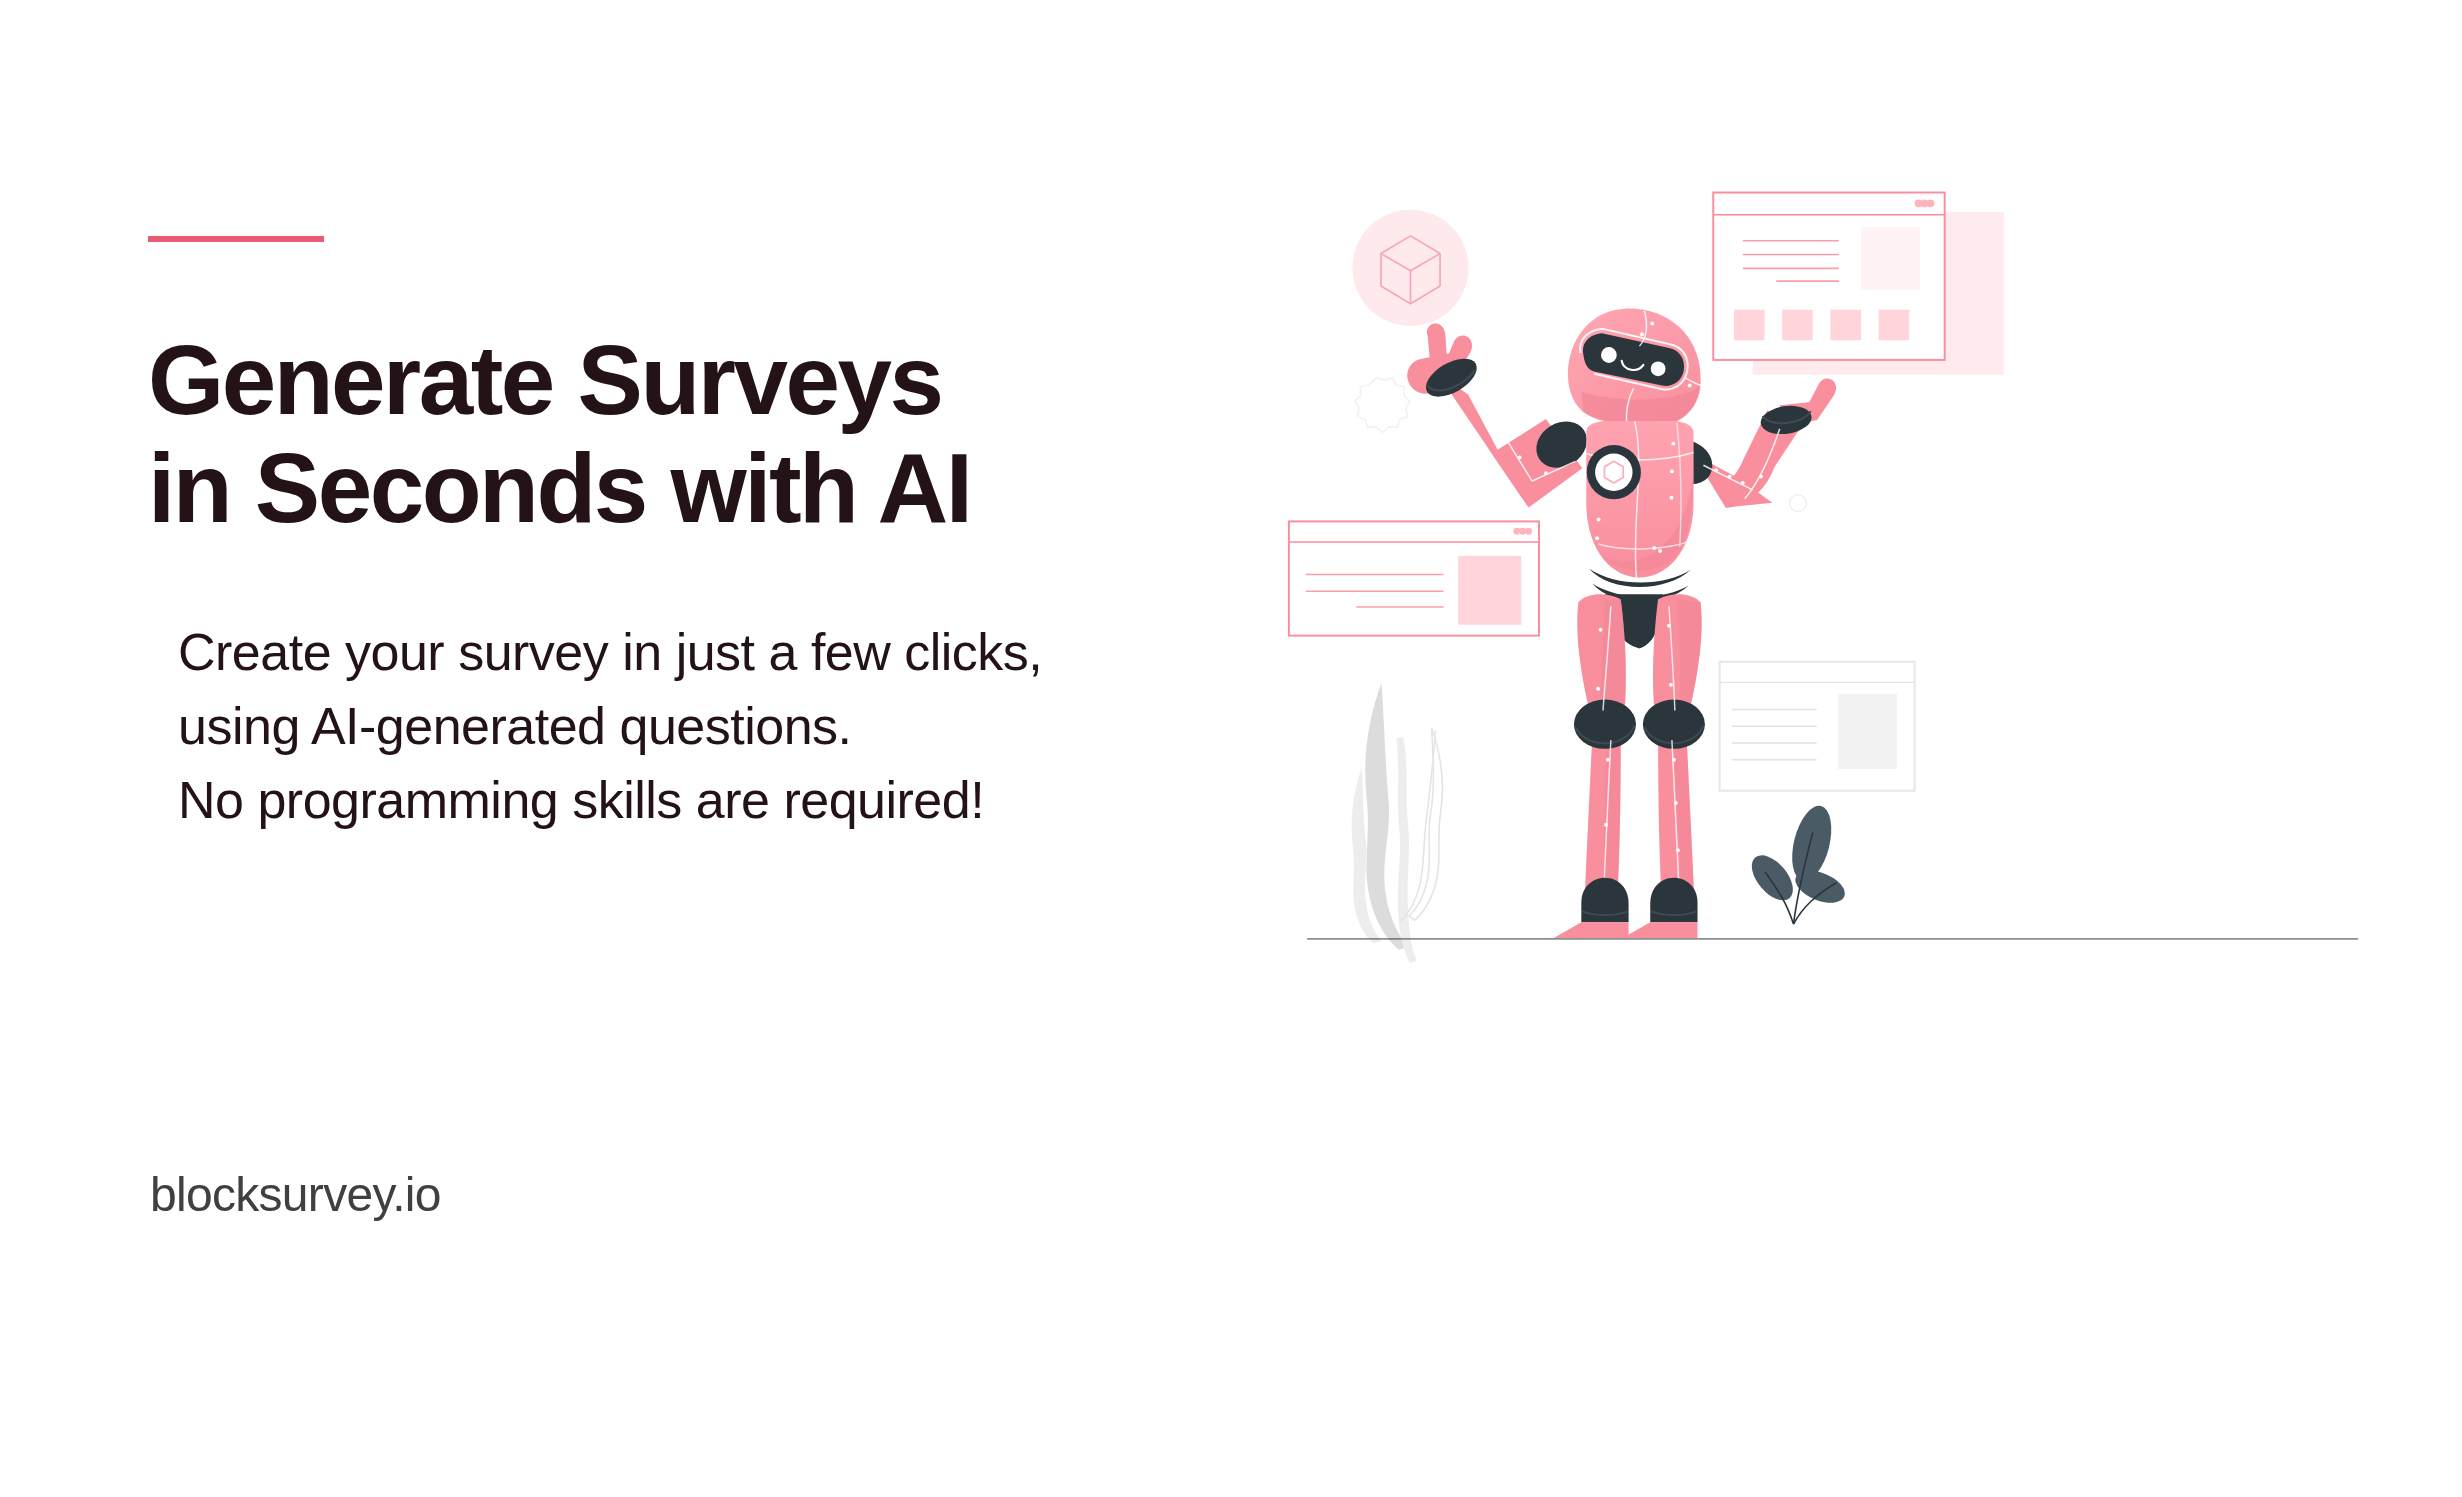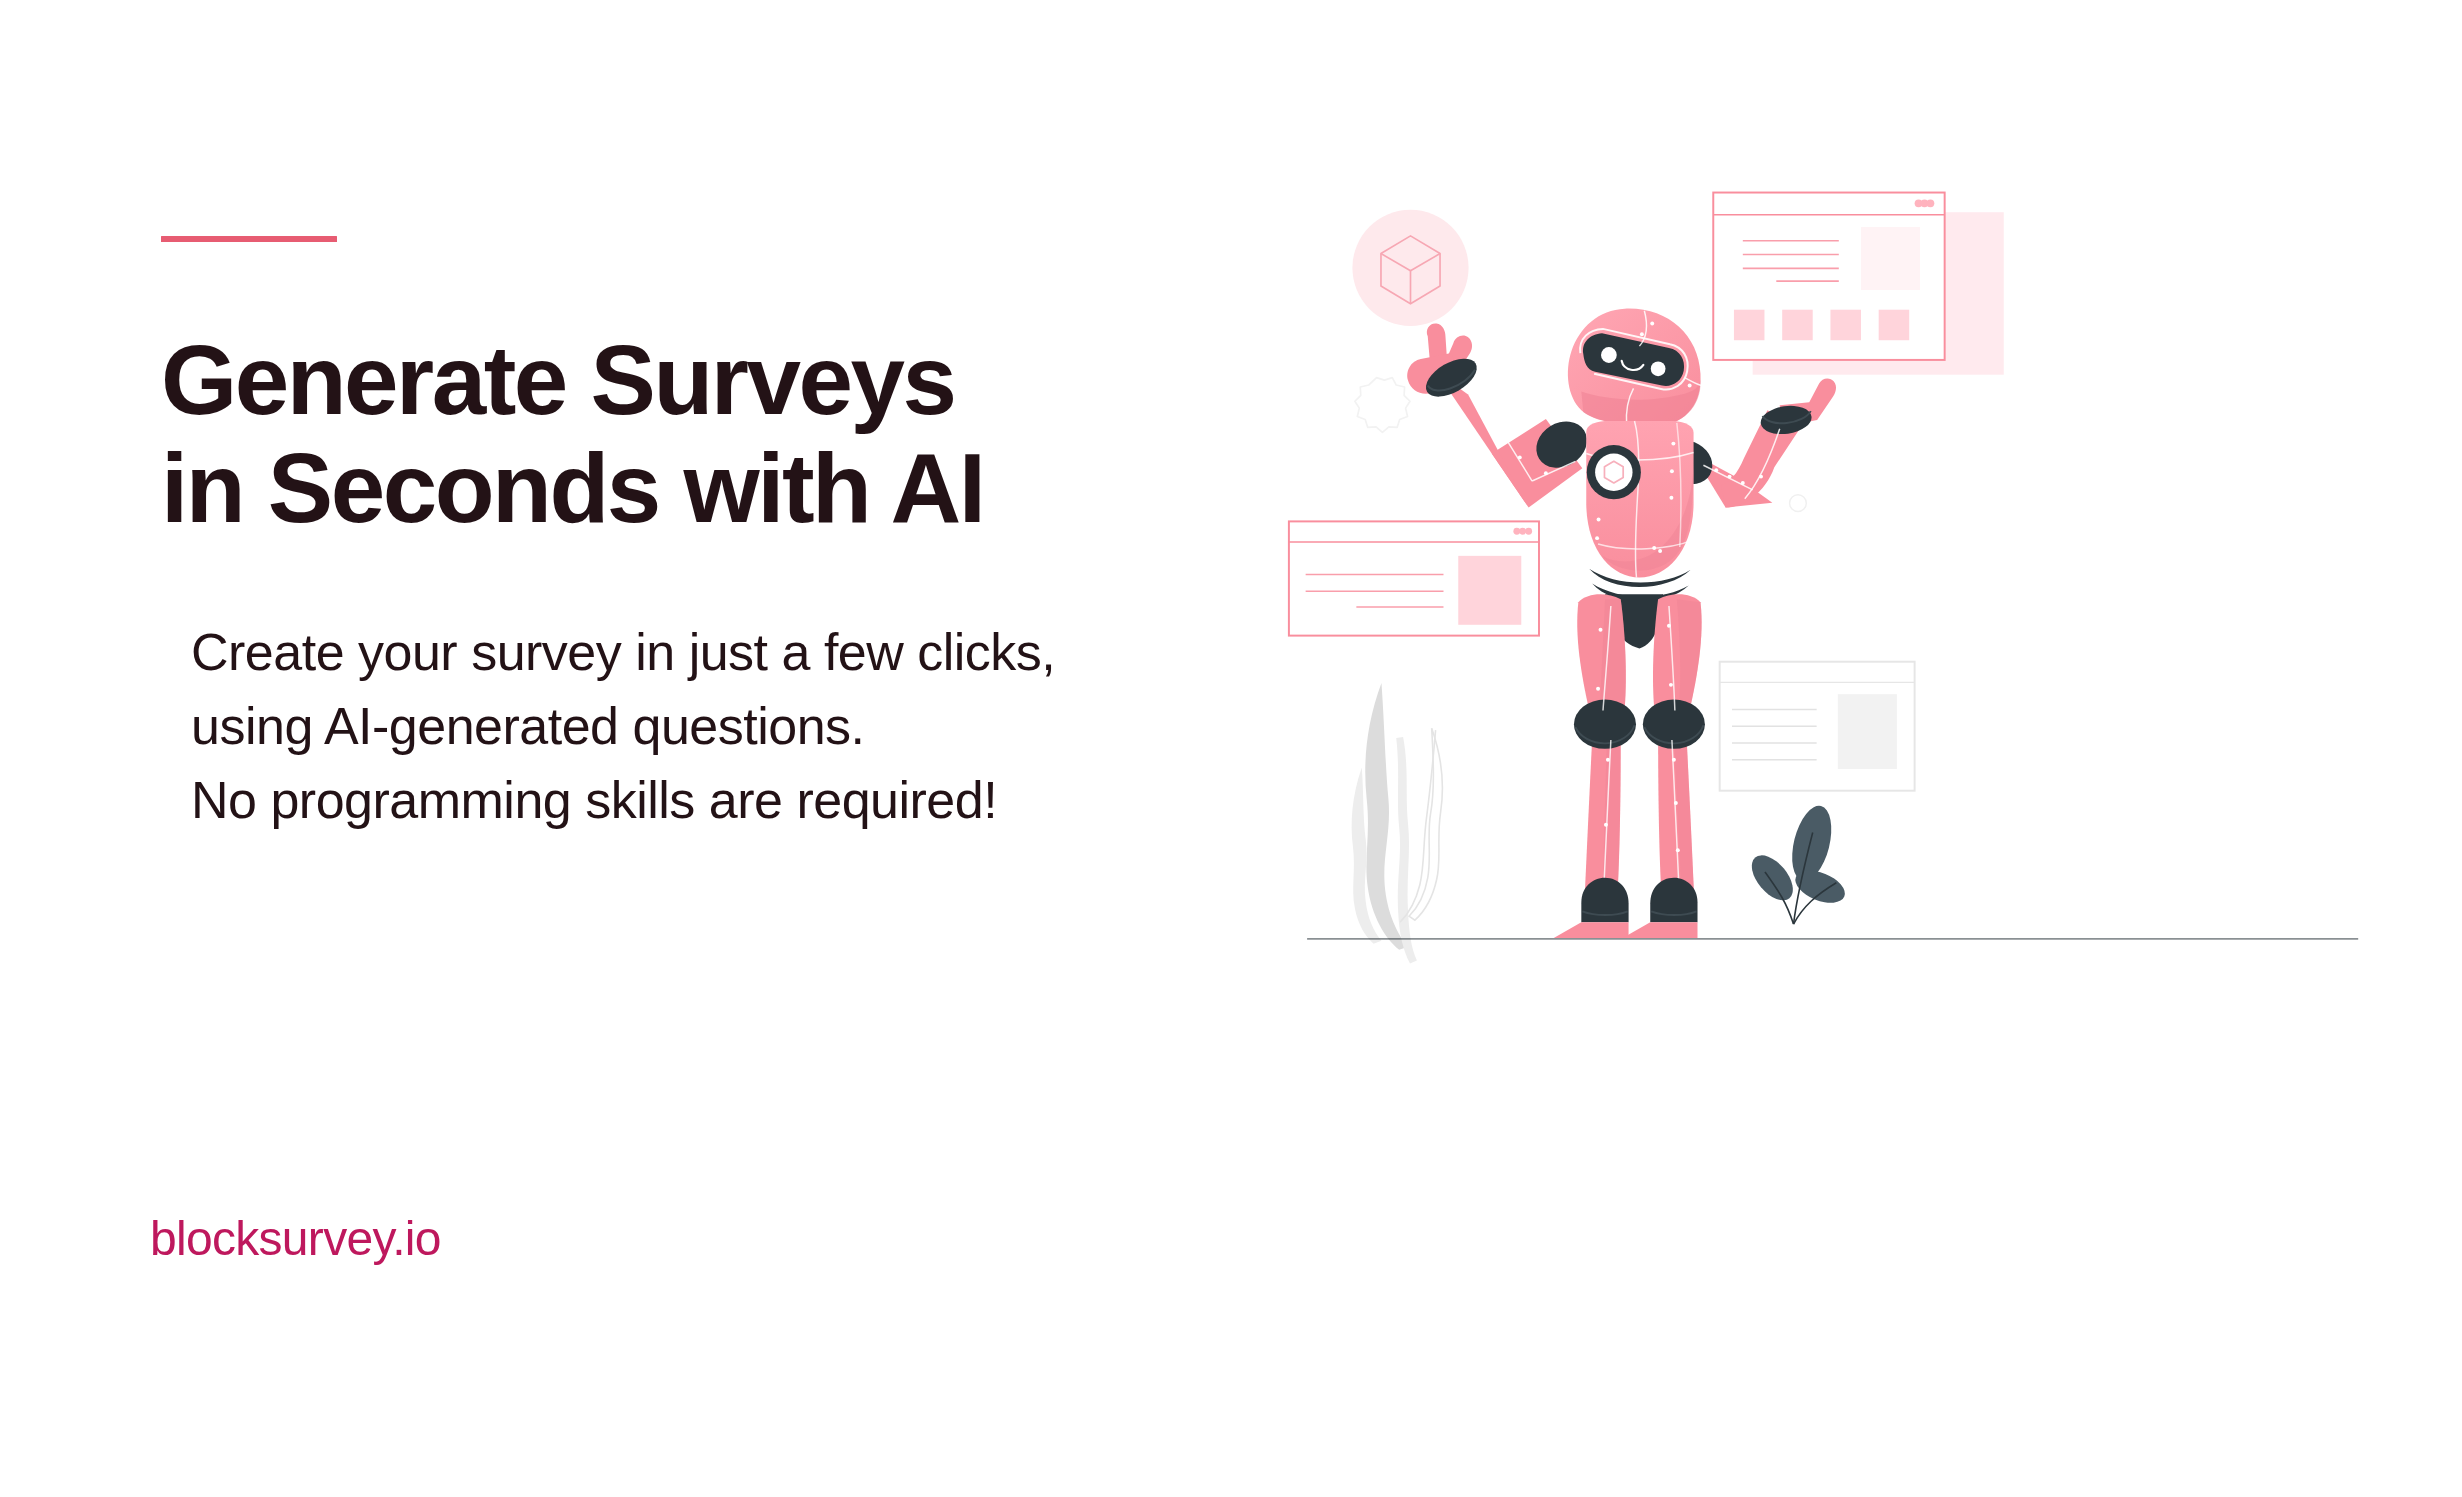--- a/index.html
+++ b/index.html
@@ -11,21 +11,21 @@
   }
   .stage {
     position:relative;
     width:2502px; height:1497px;
     background:#ffffff;
   }
 
   
   .copy-block {
     position:absolute;
-    left:161px;
+    left:148px;
     top:236px;
     width:1083px;
   }
   .accent-rule {
     width:176px;
     height:6.4px;
     background:#E75C72;
     border-radius:0.5px;
     margin-bottom:85px;
   }
@@ -47,22 +47,21 @@
     white-space:pre-line;
     margin-left:30px;
   }
   .brand {
     position:absolute;
     left:150px;
     top:1167px;
     font-size:48px;
     font-weight:400;
     letter-spacing:-0.7px;
-    color:#be185d;
-    margin-top:44px;
+    color:#404040;
   }
 
   
   .illus {
     position:absolute;
     left:1280px;
     top:163px;
     width:1221px;
     height:1152px;
   }

